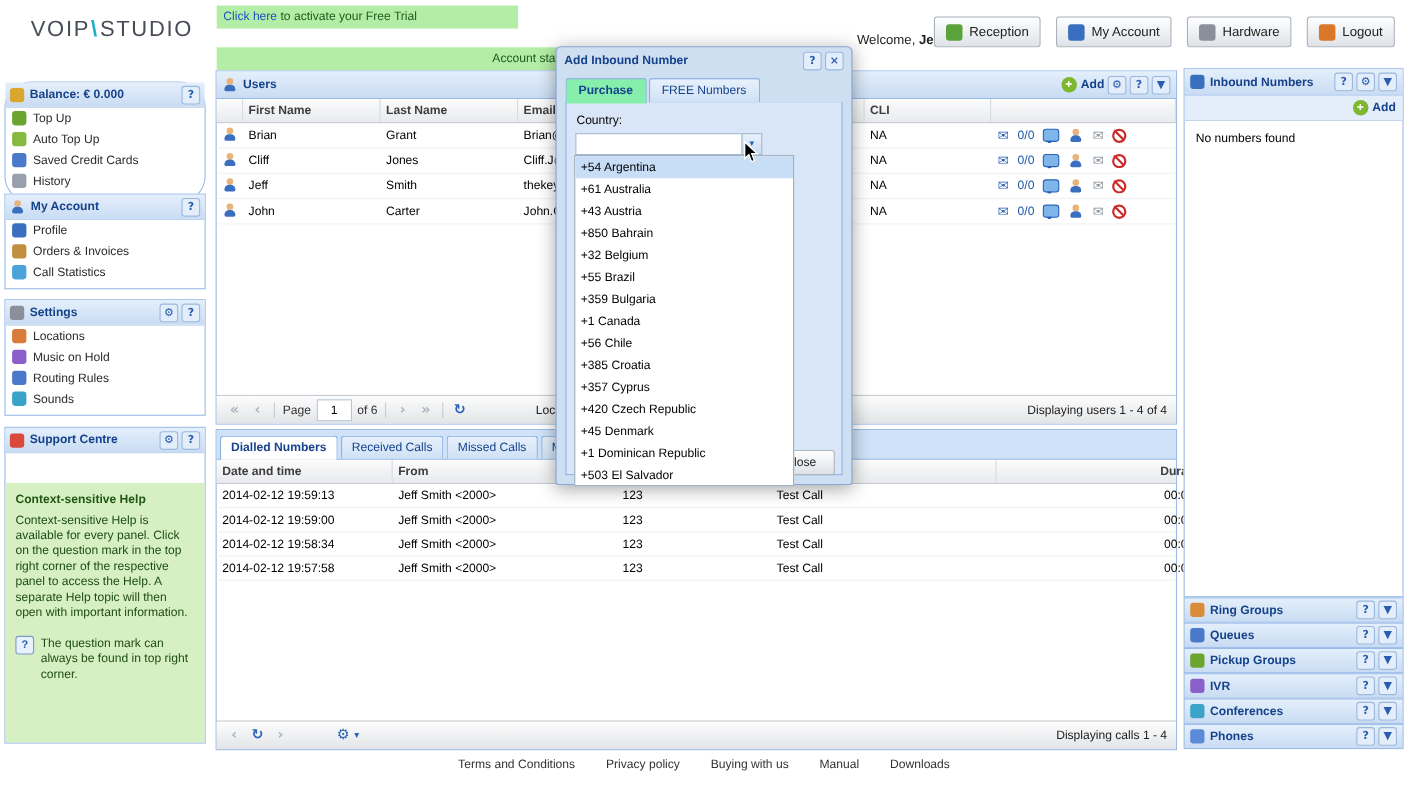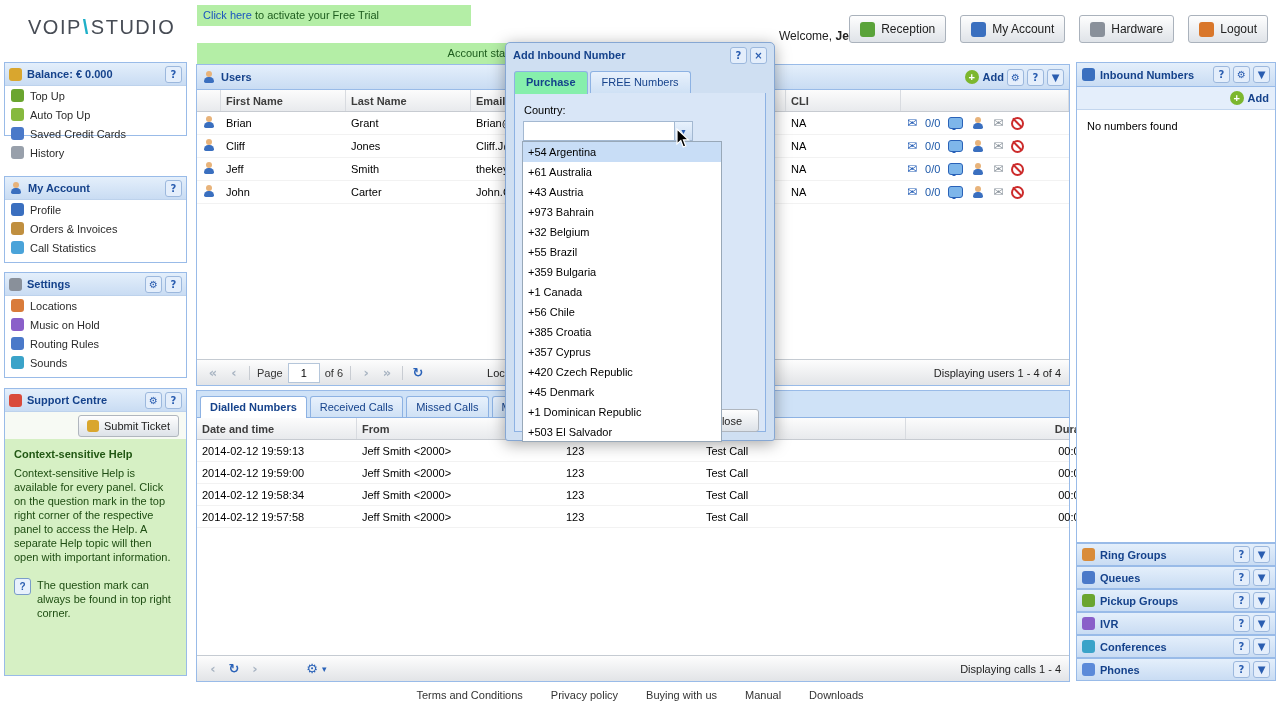--- a/index.html
+++ b/index.html
@@ -180,21 +180,21 @@
       <button class="top-btn" data-index="2">
         <span class="btn-ic"></span>
         <span>Hardware</span>
       </button>
       <button class="top-btn" data-index="3">
         <span class="btn-ic"></span>
         <span>Logout</span>
       </button>
     </div>
 
-  <div class="sb-panel" id="p-balance" style="top:62px;height:74px;">
+  <div class="sb-panel" id="p-balance" style="top:74px;height:110px;border-radius:24px;">
     <div class="sb-hd">
       <span class="ic ic-gold"></span>
       <span class="sb-title">Balance: € 0.000</span>
       <span class="tools">
           <span class="tool">?</span>
         </span>
     </div>
     <div>
 
     <div class="sb-item" data-index="0">
@@ -272,26 +272,20 @@
   </div>
 
   <div class="sb-panel" id="p-support" style="top:388px;height:288px;">
     <div class="sb-hd">
       <span class="ic" style="background:#d94a3a;"></span>
       <span class="sb-title">Support Centre</span>
       <span class="tools">
         <span class="tool">⚙</span>
         <span class="tool">?</span>
       </span>
-    </div>
-    <div class="ticket-row">
-      <button class="btn">
-          <span class="ic" style="width:12px;height:12px;background:#d9a62e;"></span>
-          <span>Submit Ticket</span>
-        </button>
     </div>
     <div class="help-area">
       <div class="help-title">Context-sensitive Help</div>
       <div class="help-body">Context-sensitive Help is available for every panel. Click on the question mark in the top right corner of the respective panel to access the Help. A separate Help topic will then open with important information.</div>
       <div class="help-note">
         <span class="note-ic">?</span>
         <span>The question mark can always be found in top right corner.</span>
       </div>
     </div>
   </div>
@@ -570,21 +564,21 @@
         </span>
     </div>
     <button class="dlg-close-btn">Close</button>
   </div>
 
   <div class="country-list">
 
   <div class="country-item" data-index="0">+54 Argentina</div>
       <div class="country-item" data-index="1">+61 Australia</div>
       <div class="country-item" data-index="2">+43 Austria</div>
-      <div class="country-item" data-index="3">+973 Bahrain</div>
+      <div class="country-item" data-index="3">+850 Bahrain</div>
       <div class="country-item" data-index="4">+32 Belgium</div>
       <div class="country-item" data-index="5">+55 Brazil</div>
       <div class="country-item" data-index="6">+359 Bulgaria</div>
       <div class="country-item" data-index="7">+1 Canada</div>
       <div class="country-item" data-index="8">+56 Chile</div>
       <div class="country-item" data-index="9">+385 Croatia</div>
       <div class="country-item" data-index="10">+357 Cyprus</div>
       <div class="country-item" data-index="11">+420 Czech Republic</div>
       <div class="country-item" data-index="12">+45 Denmark</div>
       <div class="country-item" data-index="13">+1 Dominican Republic</div>

